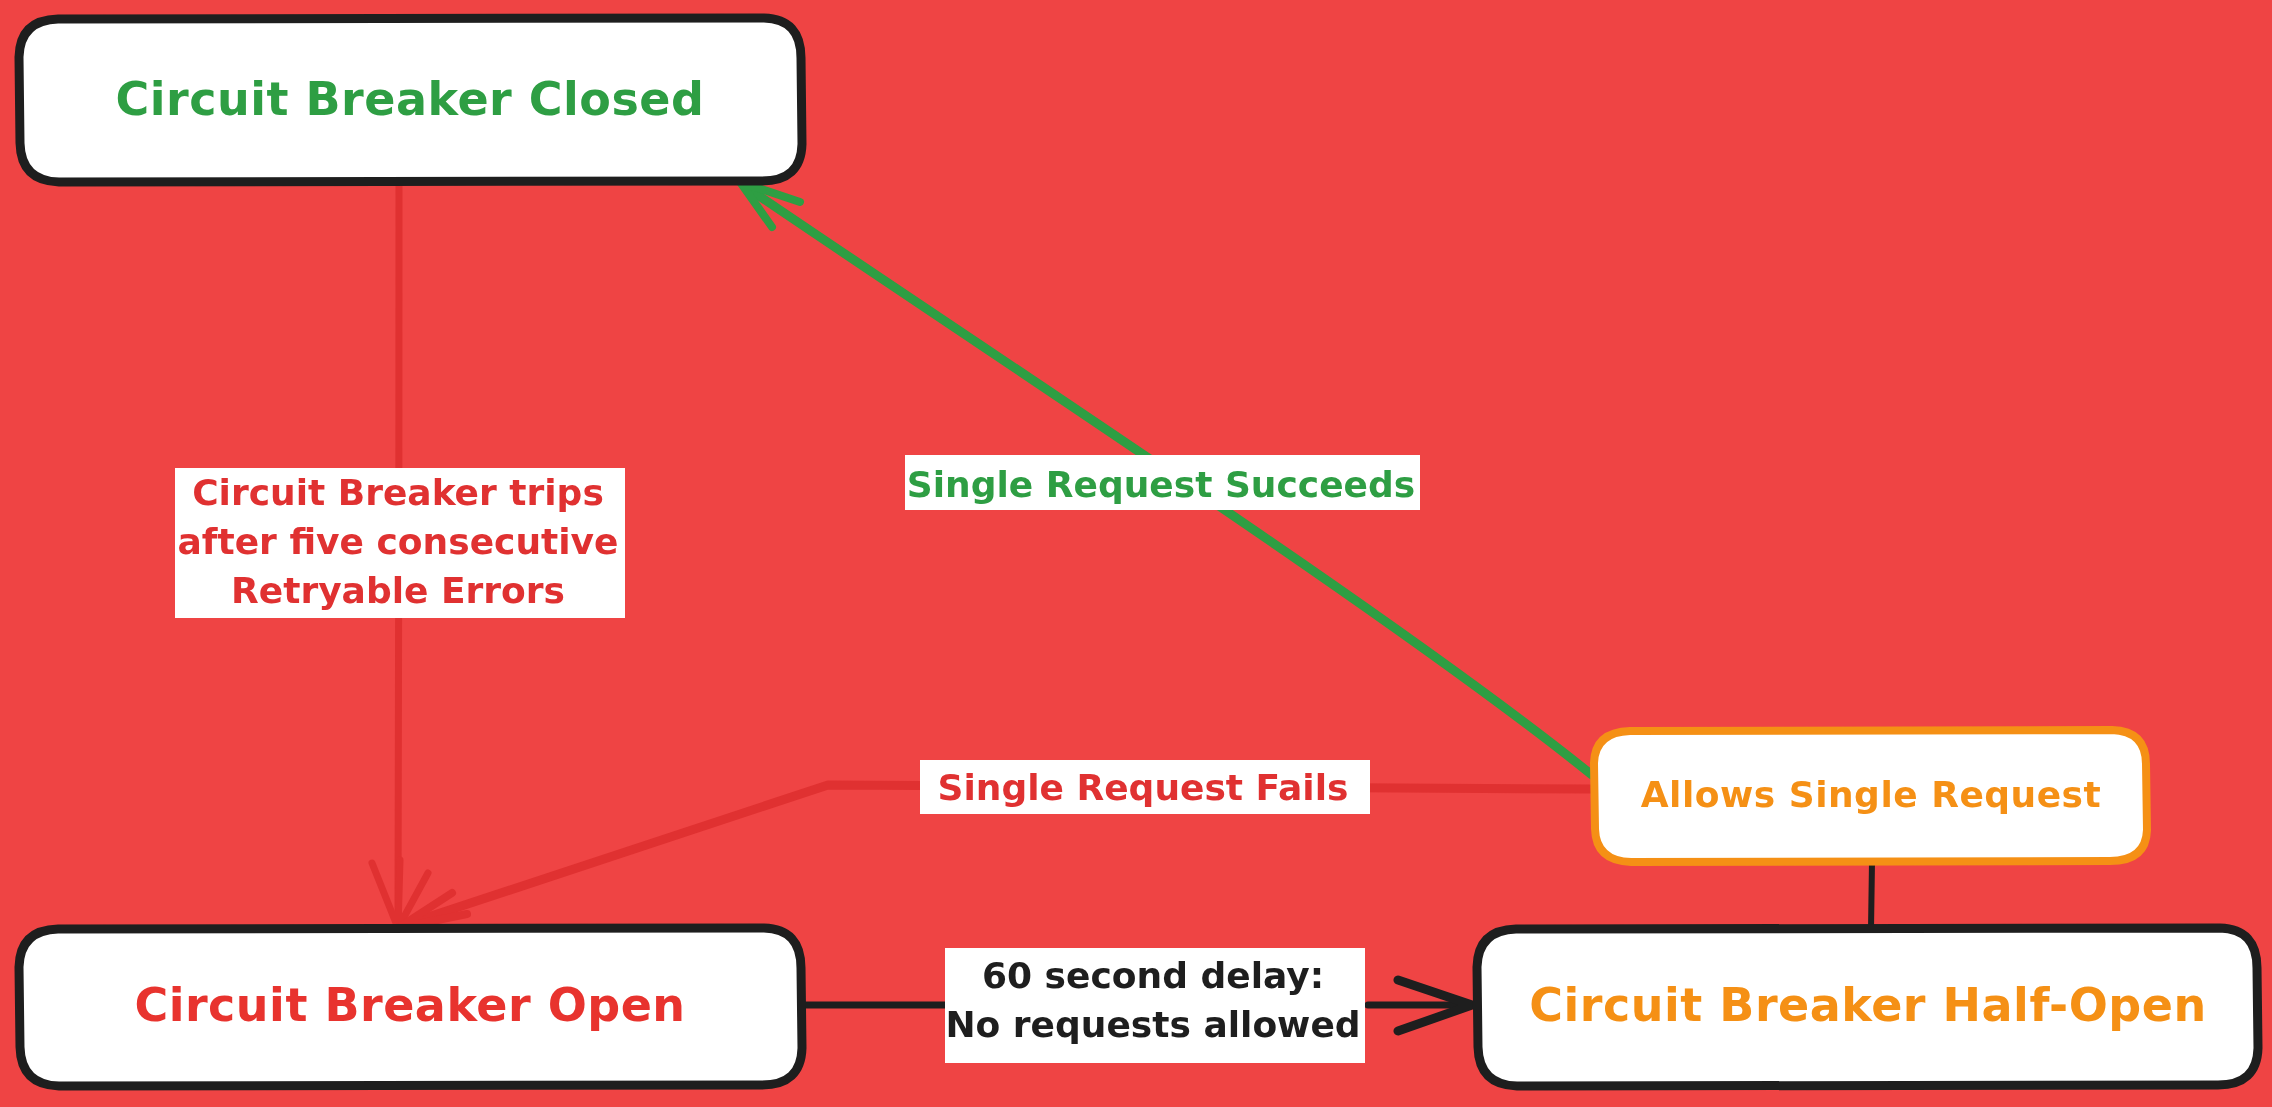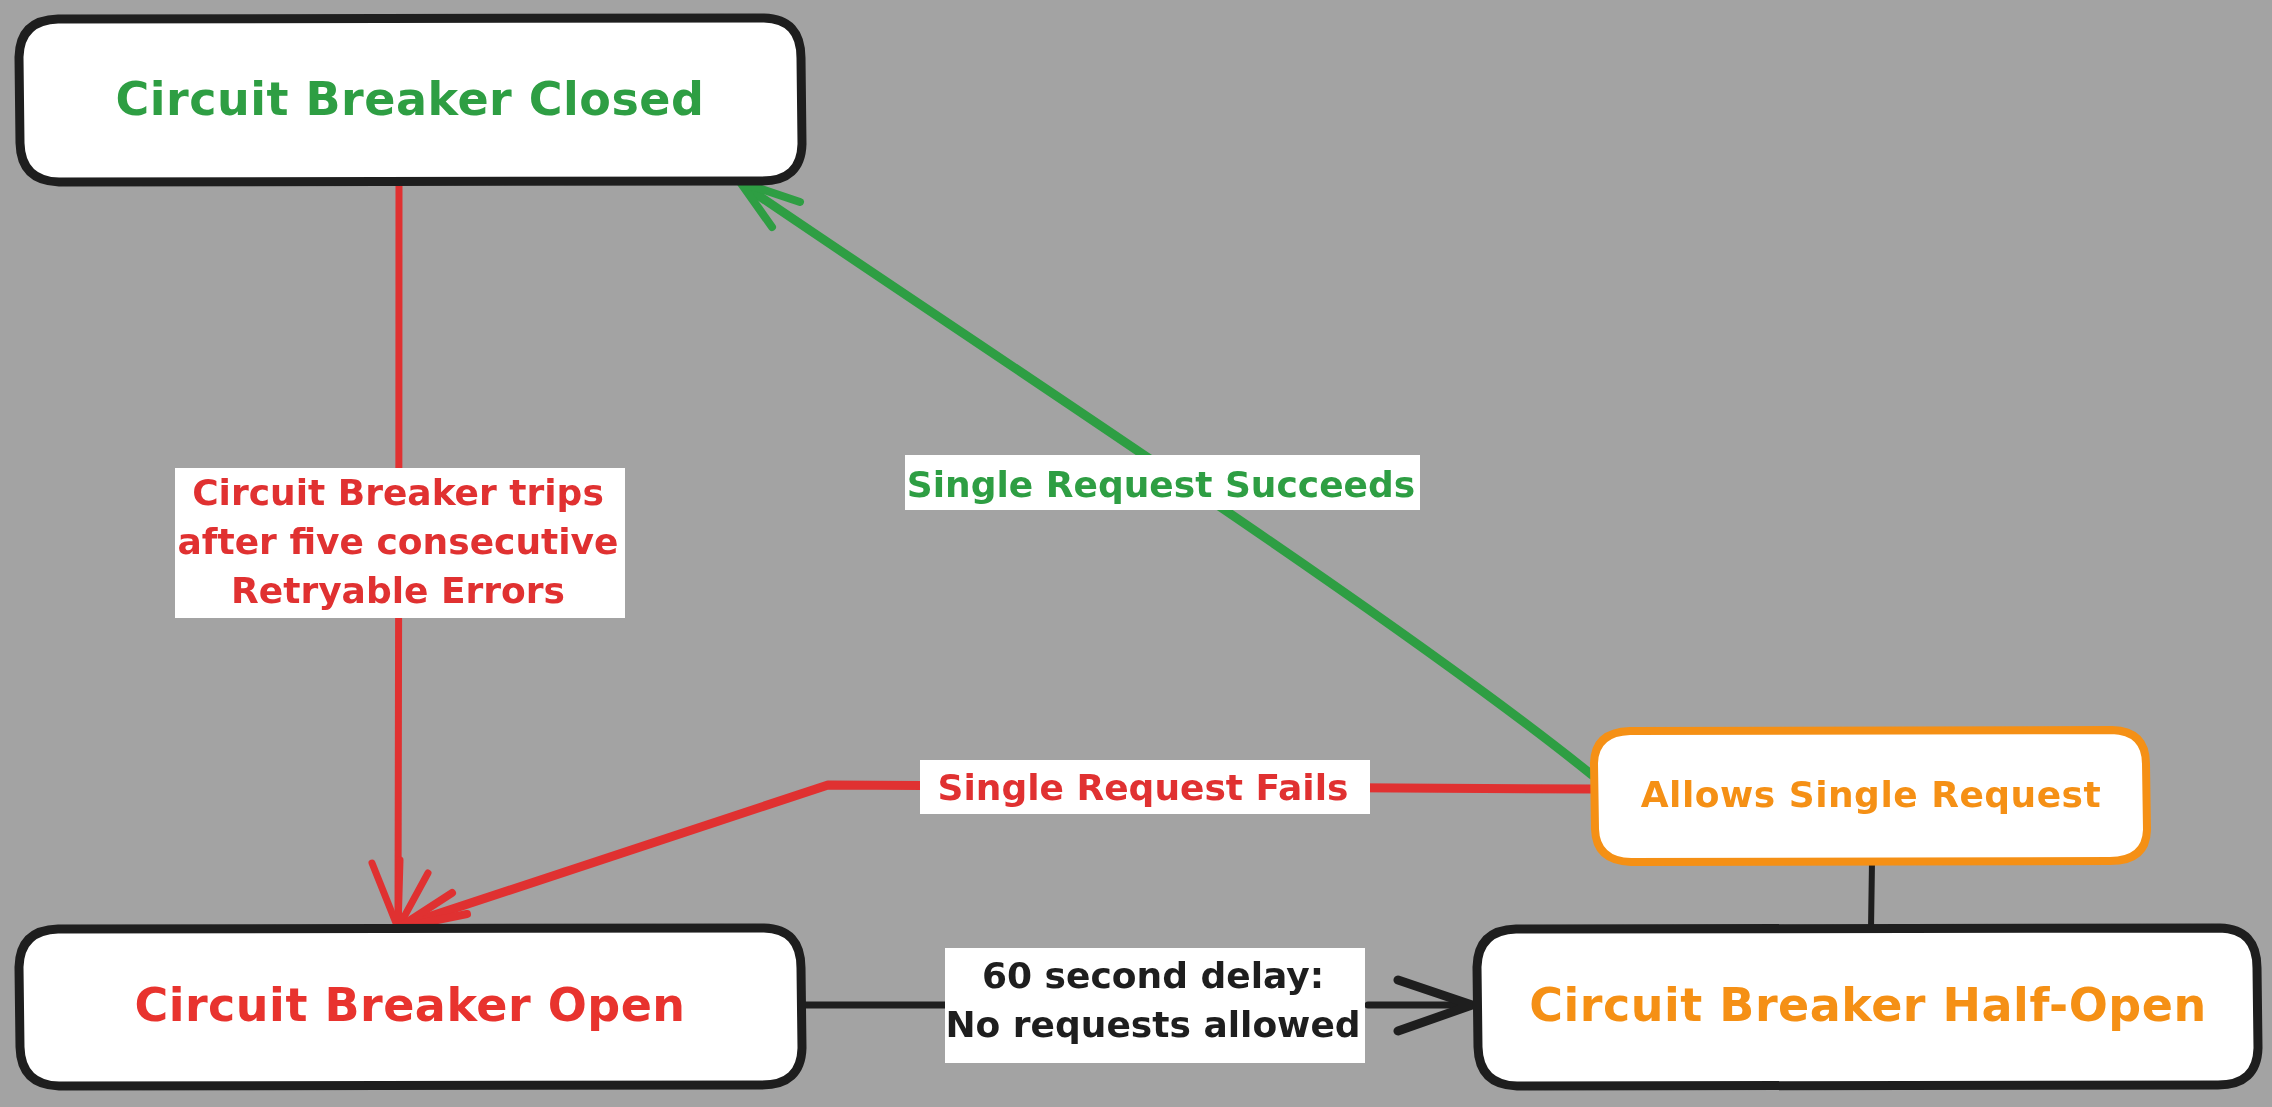--- a/index.html
+++ b/index.html
@@ -7,21 +7,21 @@
     padding: 0;
     background: #ffffff;
   }
   body {
     font-family: "DejaVu Sans", sans-serif;
   }
   #diagram-root {
     position: relative;
     width: 2272px;
     height: 1107px;
-    background: #a3a3a3;
+    background: #ef4444;
     overflow: hidden;
   }
   svg.canvas {
     position: absolute;
     inset: 0;
     width: 2272px;
     height: 1107px;
   }
   .node-label {
     font-family: "DejaVu Sans", sans-serif;

